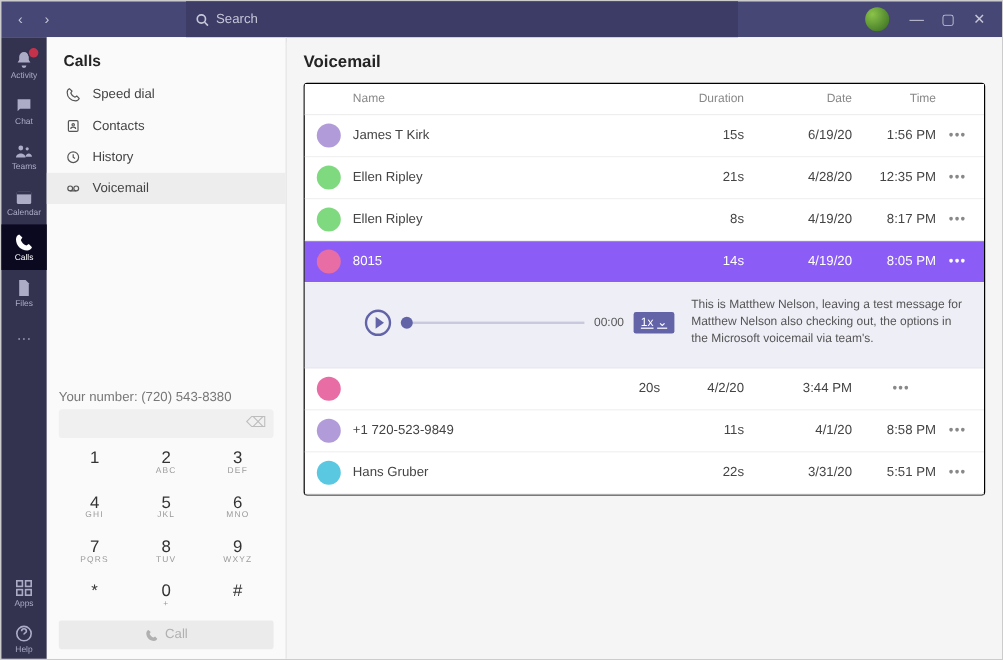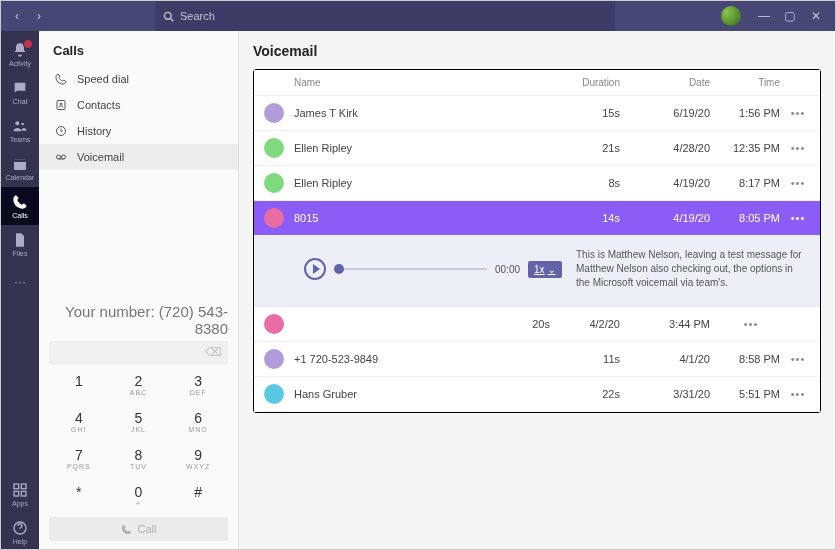--- a/index.html
+++ b/index.html
@@ -18,21 +18,21 @@
   .rail-item.selected { background: #0a0920; color: #fff; }
   .rail-item svg { margin-bottom: 2px; }
   .rail-badge { position: absolute; top: 4px; right: 6px; width: 10px; height: 10px; background: #c4314b; border-radius: 50%; border: 1px solid #33324f;}
   .rail-spacer { flex: 1; }
   .sidebar { width: 200px; border-right: 1px solid #e1e1e1; background: #fafafa; display: flex; flex-direction: column; }
   .sidebar-head { font-weight: 700; font-size: 13px; padding: 12px 14px 8px; color: #252424;}
   .side-list { padding: 0 0; }
   .side-item { display: flex; align-items: center; gap: 10px; padding: 7px 16px; font-size: 11px; color: #444; cursor: pointer; }
   .side-item.selected { background: #ededed; }
   .dialblock { margin-top: auto; padding: 6px 10px 10px; }
-  .yournum { text-align: right; font-size: 15px; color: #777; margin-bottom: 4px;}
+  .yournum { text-align: left; font-size: 11px; color: #777; margin-bottom: 4px;}
   .dialinput { width: 100%; height: 24px; background: #f0f0f0; border: none; border-radius: 3px; margin-bottom: 6px; position: relative;}
   .dial-back { position: absolute; right: 6px; top: 4px; color: #bdbdbd; font-size: 12px;}
   .keypad { display: grid; grid-template-columns: repeat(3, 1fr); row-gap: 6px; }
   .key { text-align: center; cursor: pointer; padding: 2px 0 6px;}
   .key .num { font-size: 14px; color: #333; }
   .key .let { font-size: 7px; color: #9a9a9a; letter-spacing: 1px;}
   .callbtn { width: 100%; height: 24px; background: #ebebeb; color: #b0b0b0; font-size: 11px; display: flex; align-items: center; justify-content: center; gap: 6px; border-radius: 2px; margin-top: 4px;}
   .content { flex: 1; background: #f5f5f5; padding: 12px 14px 0 14px; overflow: hidden;}
   .page-title { font-size: 14px; font-weight: 600; color: #252424; margin-bottom: 10px;}
   .panel { background: #fff; border: 1px solid #000000; border-radius: 3px; }

